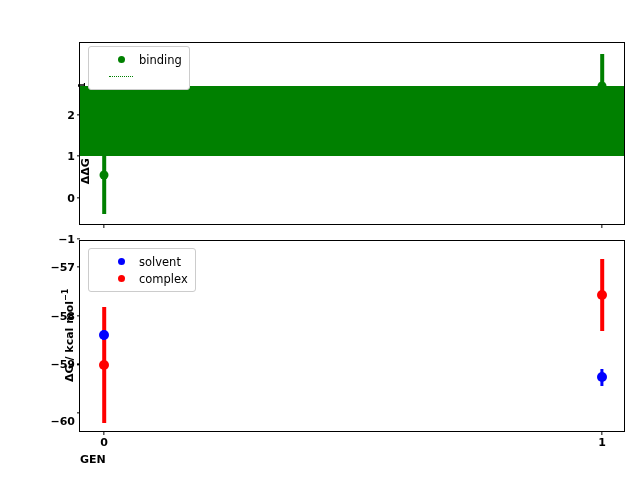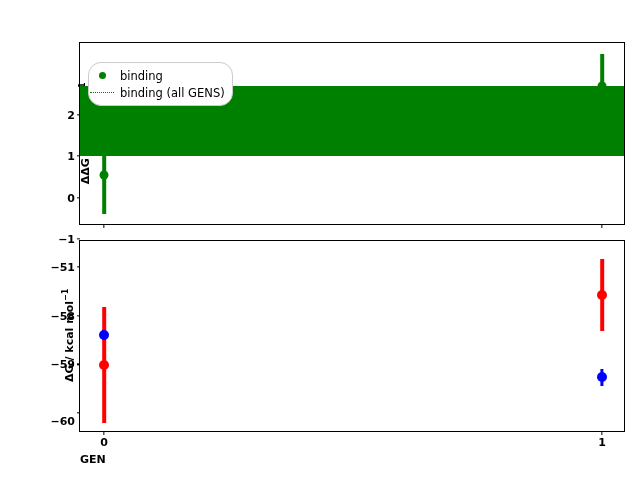--- a/index.html
+++ b/index.html
@@ -70,24 +70,23 @@
     position:absolute;
     border-radius:50%;
     transform:translate(-50%,-50%);
   }
 
   
   .legend{
     position:absolute;
     background:#fff;
     border:0.9px solid #ccc;
-    border-radius:13px;
-    padding:4px 7px 4px 0;
+    border-radius:3px;
+    padding:4px 7px 4px 19px;
     box-shadow:0 0 0 0 rgba(0,0,0,0);
-    margin-top:16px;
   }
   .legend-row{
     display:flex;align-items:center;
     height:17px;
   }
   .legend-key{
     width:26px;display:flex;align-items:center;justify-content:center;
     margin-right:5px;
   }
   .legend-dot{width:7px;height:7px;border-radius:50%;display:block;}
@@ -136,28 +135,27 @@
     <div class="legend-row">
       <span class="legend-key">
           <span class="legend-dot" style="background:#008000;"></span>
         </span>
       <span class="legend-label">binding</span>
     </div>
     <div class="legend-row">
       <span class="legend-key">
           <span class="legend-dash"></span>
         </span>
-      <span class="legend-label">binding (all GENS)</span>
     </div>
   </div>
 
   <div class="axes" id="axes-bottom">
 
     <div class="ytickmark" style="top:26px;"></div>
-    <div class="ytick" style="top:26px;">−51</div>
+    <div class="ytick" style="top:26px;">−57</div>
     <div class="ytickmark" style="top:74.7px;"></div>
     <div class="ytick" style="top:74.7px;">−58</div>
     <div class="ytickmark" style="top:123.4px;"></div>
     <div class="ytick" style="top:123.4px;text-align:center;">−59</div>
     <div class="ytickmark" style="top:172.1px;"></div>
     <div class="ytick" style="top:172.1px;margin-top:8px;">−60</div>
 
     <div class="xtickmark" style="left:24px;"></div>
     <div class="xtick" style="left:24px;">0</div>
     <div class="xtickmark" style="left:522px;"></div>
@@ -176,14 +174,28 @@
       <div class="marker" style="left:24px;top:94.3px;width:10px;height:10px;background:#0000ff;"></div>
 
       <div class="errbar" style="left:522px;top:18px;width:3.6px;height:71.5px;background:#ff0000;"></div>
       <div class="marker" style="left:522px;top:54.2px;width:10px;height:10px;background:#ff0000;"></div>
 
       <div class="errbar" style="left:522px;top:128.4px;width:3.2px;height:16.6px;background:#0000ff;"></div>
       <div class="marker" style="left:522px;top:135.6px;width:10px;height:10px;background:#0000ff;"></div>
     </div>
   </div>
 
+  <div class="legend" id="legend-bottom">
+    <div class="legend-row">
+      <span class="legend-key">
+          <span class="legend-dot" style="background:#0000ff;"></span>
+        </span>
+      <span class="legend-label">solvent</span>
+    </div>
+    <div class="legend-row">
+      <span class="legend-key">
+          <span class="legend-dot" style="background:#ff0000;"></span>
+        </span>
+      <span class="legend-label">complex</span>
+    </div>
+  </div>
 
 </div>
 
 </body></html>

